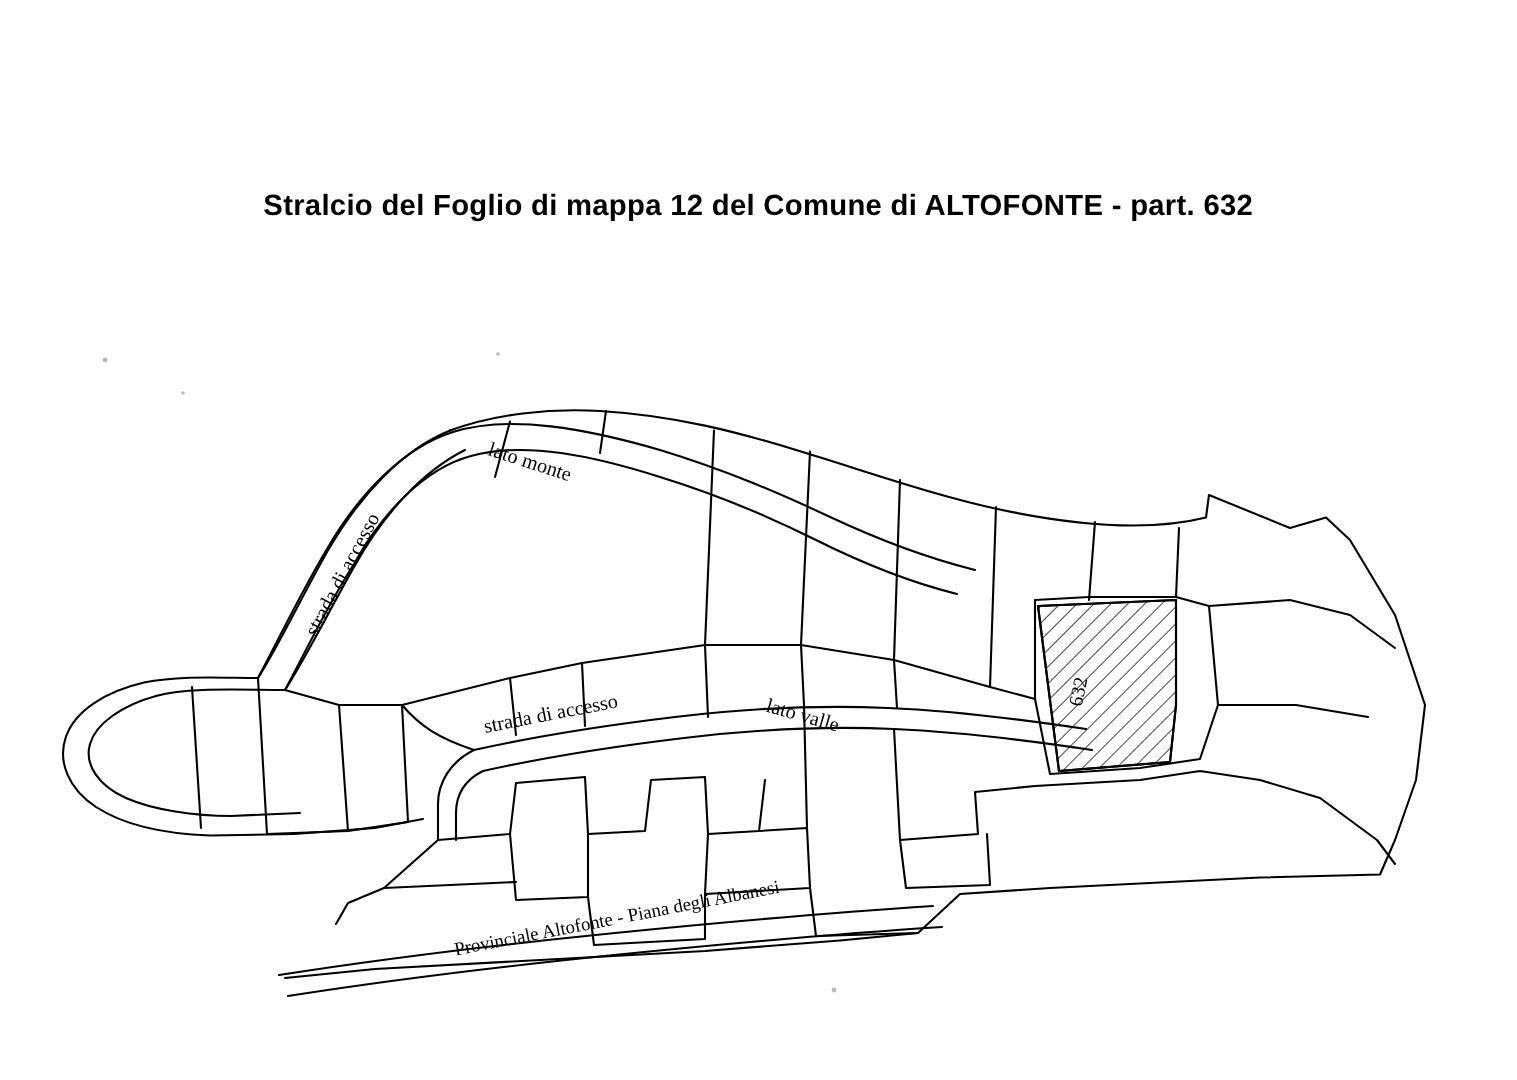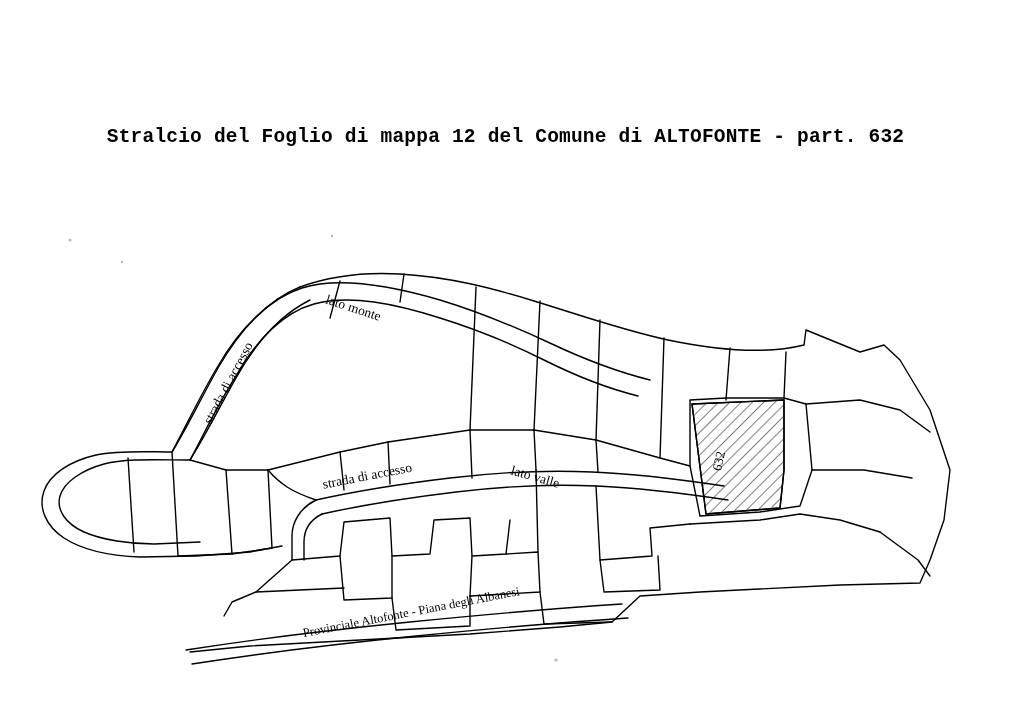--- a/index.html
+++ b/index.html
@@ -18,21 +18,21 @@
     position: absolute;
     inset: 0;
     background: #ffffff;
   }
   #map-title {
     position: absolute;
     top: 126px;
     left: 0;
     width: 1011px;
     text-align: center;
-    font-family: Liberation Mono, monospace;
+    font-family: Liberation Sans, sans-serif;
     font-size: 19.5px;
     font-weight: bold;
     letter-spacing: 0.2px;
     color: #000000;
     white-space: nowrap;
   }
   #map-figure {
     position: absolute;
     top: 0;
     left: 0;

